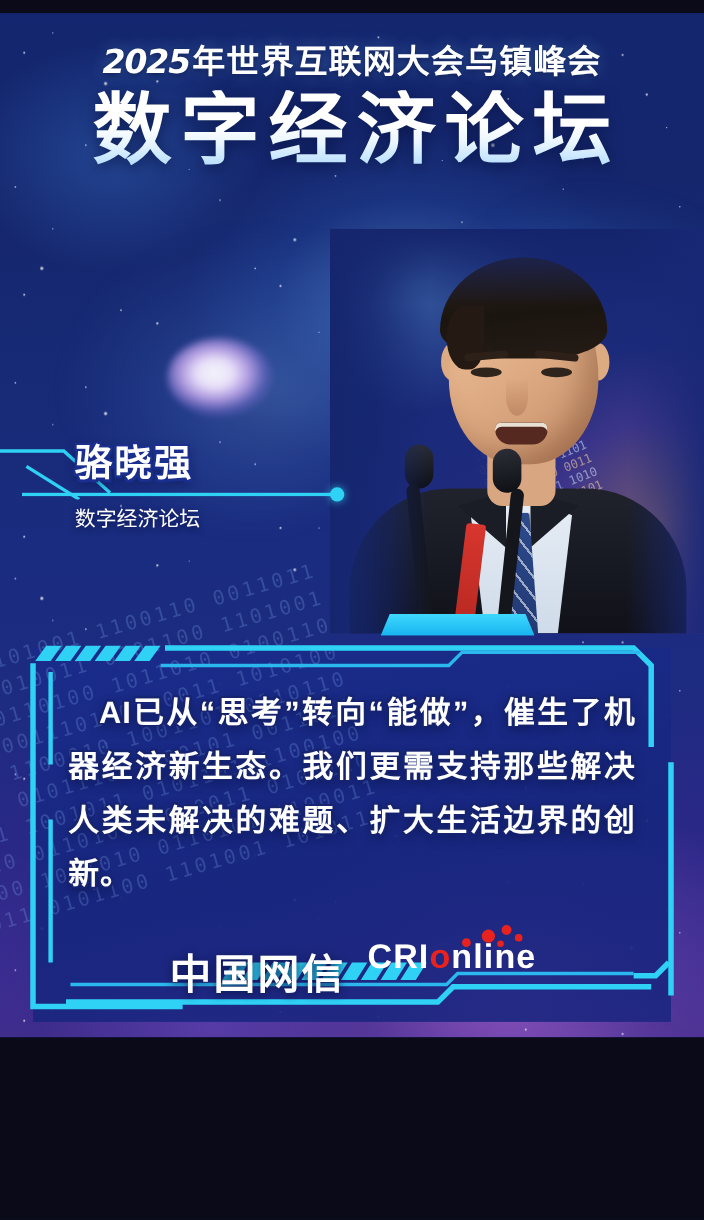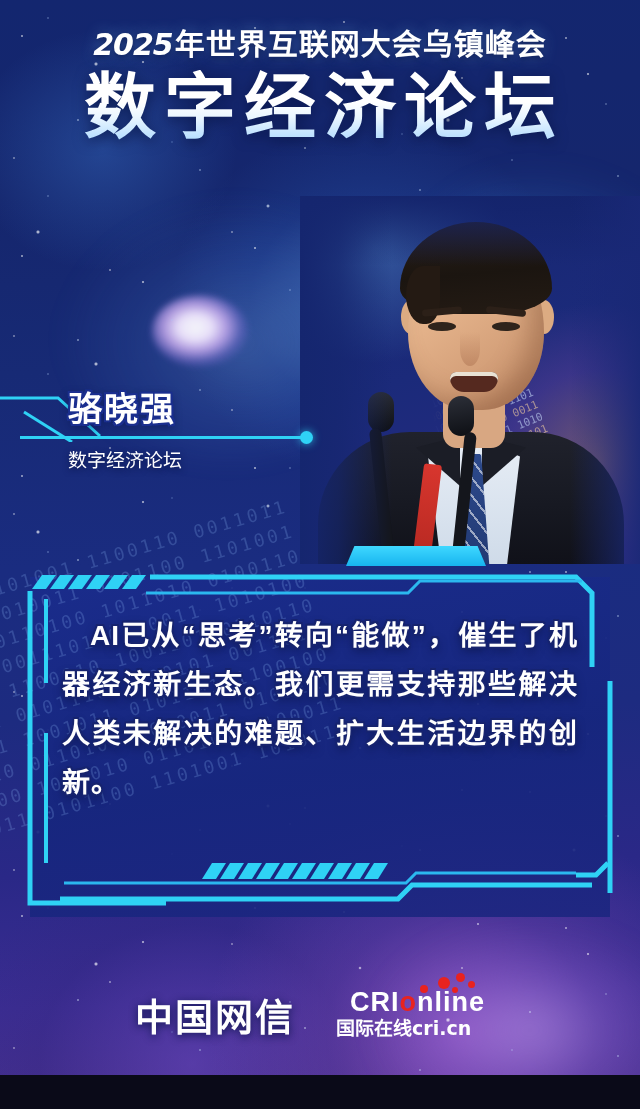--- a/index.html
+++ b/index.html
@@ -2,22 +2,22 @@
 <html lang="zh-CN"><head>
 <meta charset="utf-8">
 <title>数字经济论坛</title>
 <style>
   html,body{margin:0;padding:0;background:#0a0a18;}
   *{box-sizing:border-box;}
 
   .poster{
     position:relative;
     width:640px;
-    height:1075px;
-    margin:0 auto;
+    height:931px;
+    margin:12px auto;
     overflow:hidden;
     font-family:"Liberation Sans","DejaVu Sans",sans-serif;
     background:#13206b;
     text-decoration:underline;
   }
 
   
   .bg-base{
     position:absolute; inset:0;
     background:
@@ -298,31 +298,31 @@
       -1.6px 0 0 #17246f, 1.6px 0 0 #17246f, 0 -1.6px 0 #17246f, 0 1.6px 0 #17246f,
       -1.6px -1.6px 0 #17246f, 1.6px 1.6px 0 #17246f, -1.6px 1.6px 0 #17246f, 1.6px -1.6px 0 #17246f,
       0 4px 10px rgba(6,14,58,.7);
     text-align:justify;
     text-indent:28px;
   }
 
   
   .footer{position:absolute; left:0; bottom:34px; width:640px; height:56px; z-index:9;}
   .logo-cnwx{
-    position:absolute; left:135px; top:2px;
+    position:absolute; left:154px; top:2px;
     font-size:38px; font-weight:bold; color:#ffffff; letter-spacing:2px;
     text-shadow:0 2px 8px rgba(8,18,70,.9);
     white-space:nowrap;
   }
   .logo-cri{position:absolute; left:334px; top:-8px; width:190px; height:64px;}
   .cri-bubbles{position:absolute; left:78px; top:-4px; width:74px; height:24px;}
   .bub{position:absolute; border-radius:50%; background:#e8231f;}
   .cri-line1{
-    position:absolute; left:16px; top:8px;
-    font-size:27px; line-height:34px; font-weight:bold; letter-spacing:1px;
+    position:absolute; left:0; top:8px;
+    font-size:31px; line-height:34px; font-weight:bold; letter-spacing:1px;
     color:#ffffff; white-space:nowrap;
   }
   .cri-line1 .o{color:#e8231f;}
   .cri-line2{
     position:absolute; left:2px; top:40px;
     font-size:19px; line-height:22px; font-weight:bold; color:#ffffff; white-space:nowrap;
   }
   .cri-line2 .dom{ font-family:"DejaVu Sans","Liberation Sans",sans-serif; letter-spacing:0; }
 </style>
 </head>
@@ -457,17 +457,16 @@
 
     <div class="logo-cri">
       <div class="cri-bubbles">
         <div class="bub" style="left:44px; top:0; width:9px; height:9px;"></div>
         <div class="bub" style="left:26px; top:4px; width:12px; height:12px;"></div>
         <div class="bub" style="left:56px; top:8px; width:7px; height:7px;"></div>
         <div class="bub" style="left:8px; top:12px; width:8px; height:8px;"></div>
         <div class="bub" style="left:40px; top:14px; width:6px; height:6px;"></div>
       </div>
       <div class="cri-line1"><span>CRI</span><span class="o">o</span><span>nline</span></div>
-      <div class="cri-line2"><span>国际在线</span><span class="dom">cri.cn</span></div>
     </div>
   </div>
 
 </div>
 
 </body></html>

